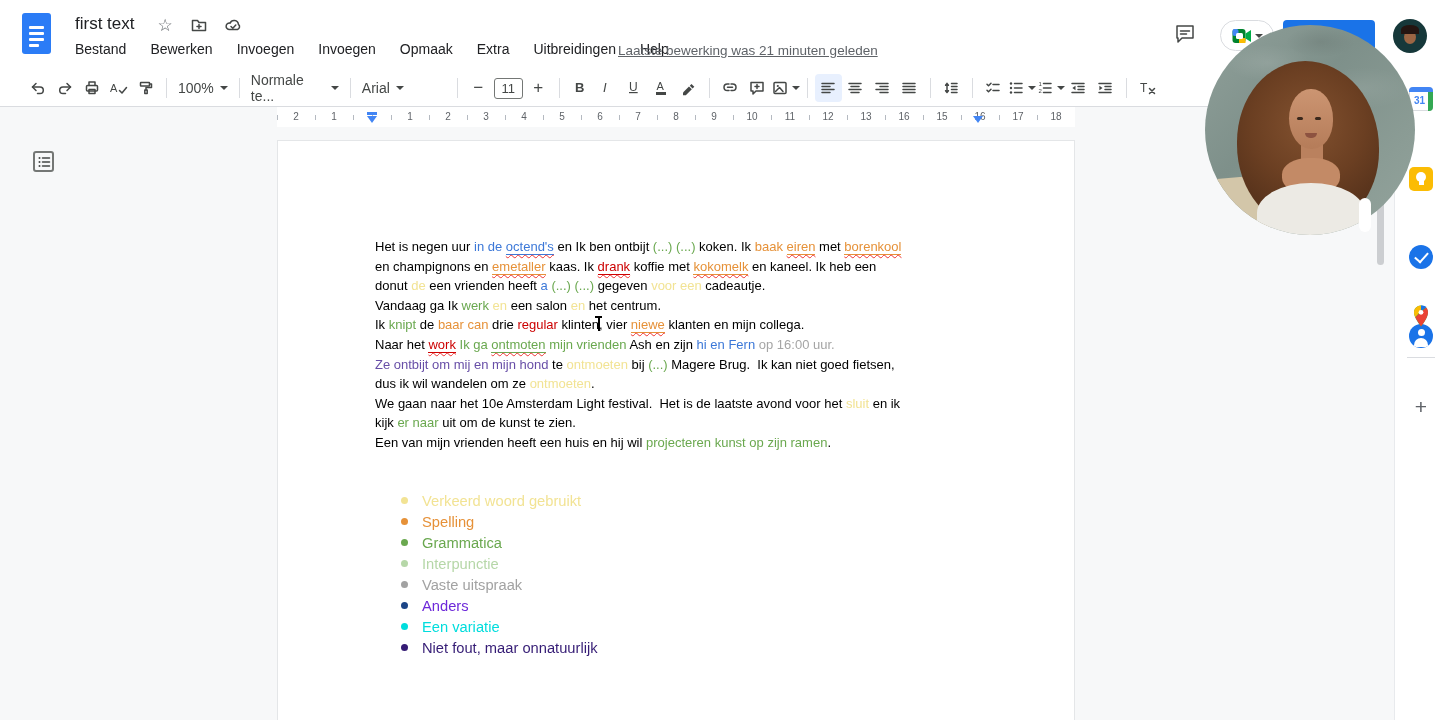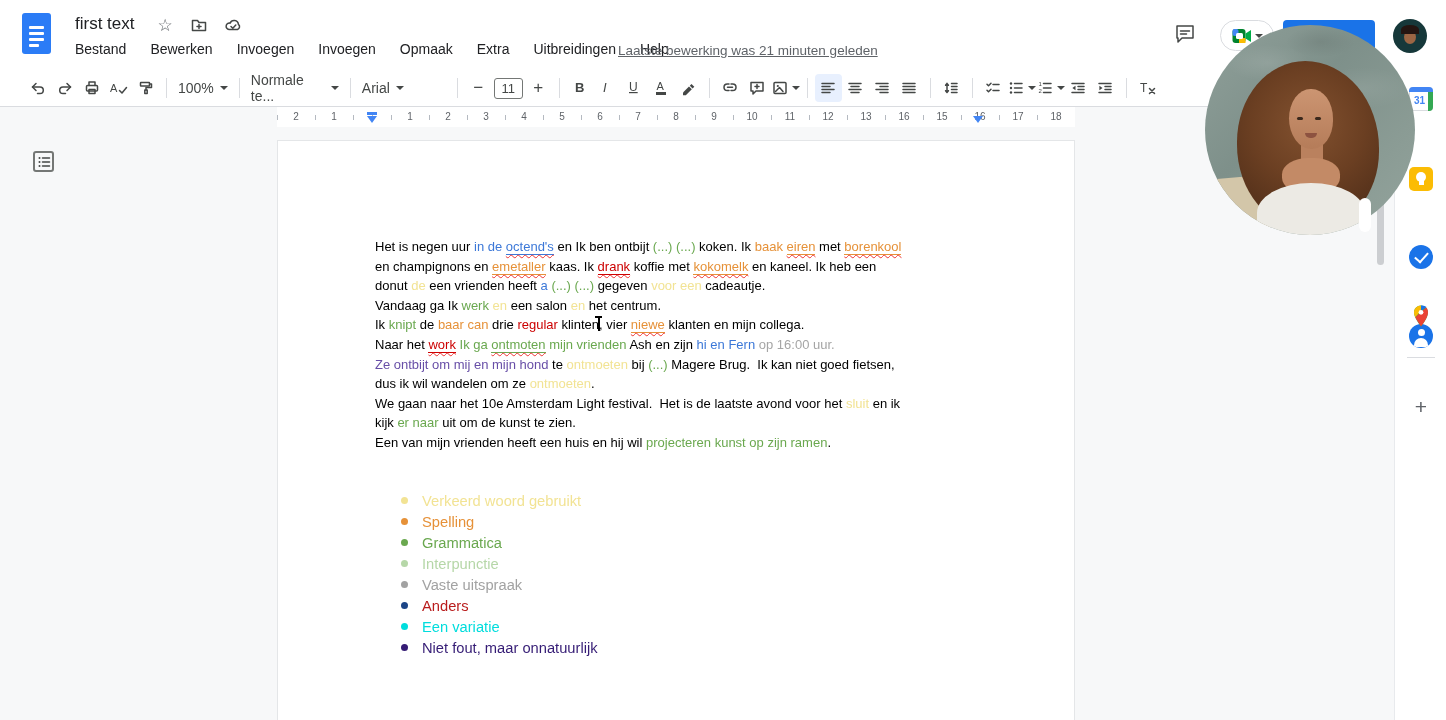--- a/index.html
+++ b/index.html
@@ -414,21 +414,21 @@
           <li>
             <span class="dot" style="background: rgb(182, 215, 168);"></span>
             <span style="color: rgb(182, 215, 168);">Interpunctie</span>
           </li>
           <li>
             <span class="dot" style="background: rgb(162, 162, 162);"></span>
             <span style="color: rgb(162, 162, 162);">Vaste uitspraak</span>
           </li>
           <li>
             <span class="dot" style="background: rgb(28, 69, 135);"></span>
-            <span style="color: #b91c1c;">Anders</span>
+            <span style="color: #6d28d9;">Anders</span>
           </li>
           <li>
             <span class="dot" style="background: rgb(0, 221, 221);"></span>
             <span style="color: rgb(0, 221, 221);">Een variatie</span>
           </li>
           <li>
             <span class="dot" style="background: rgb(53, 28, 117);"></span>
             <span style="color: rgb(53, 28, 117);">Niet fout, maar onnatuurlijk</span>
           </li>
         </ul>

